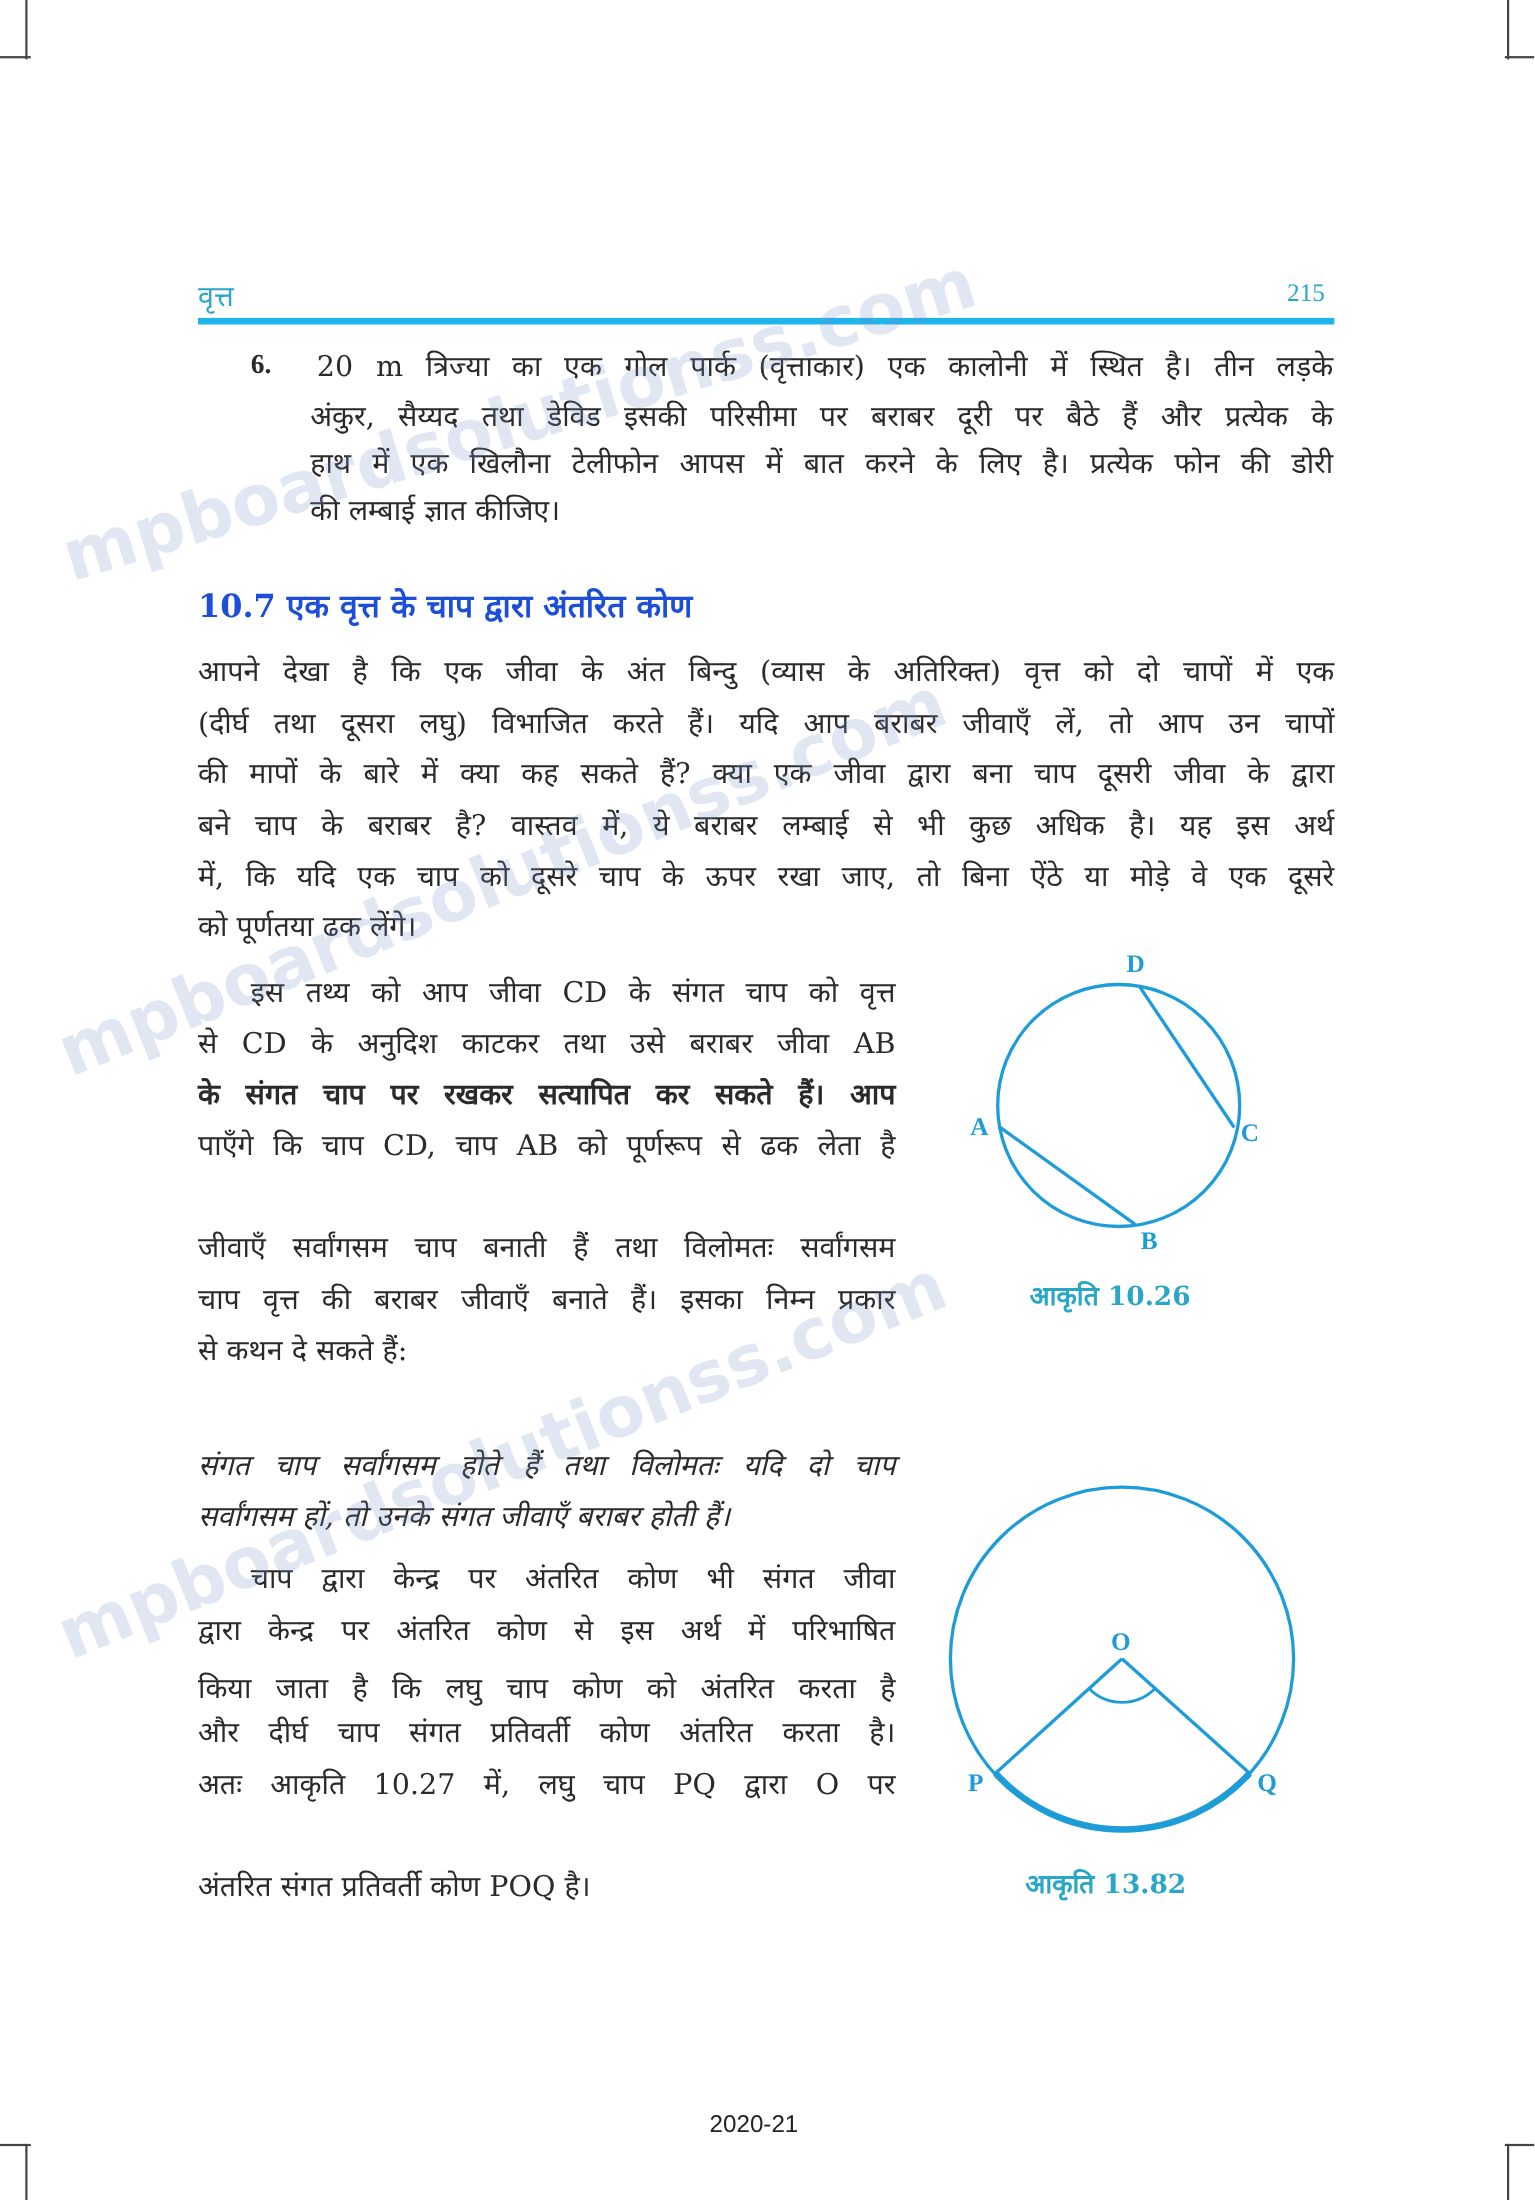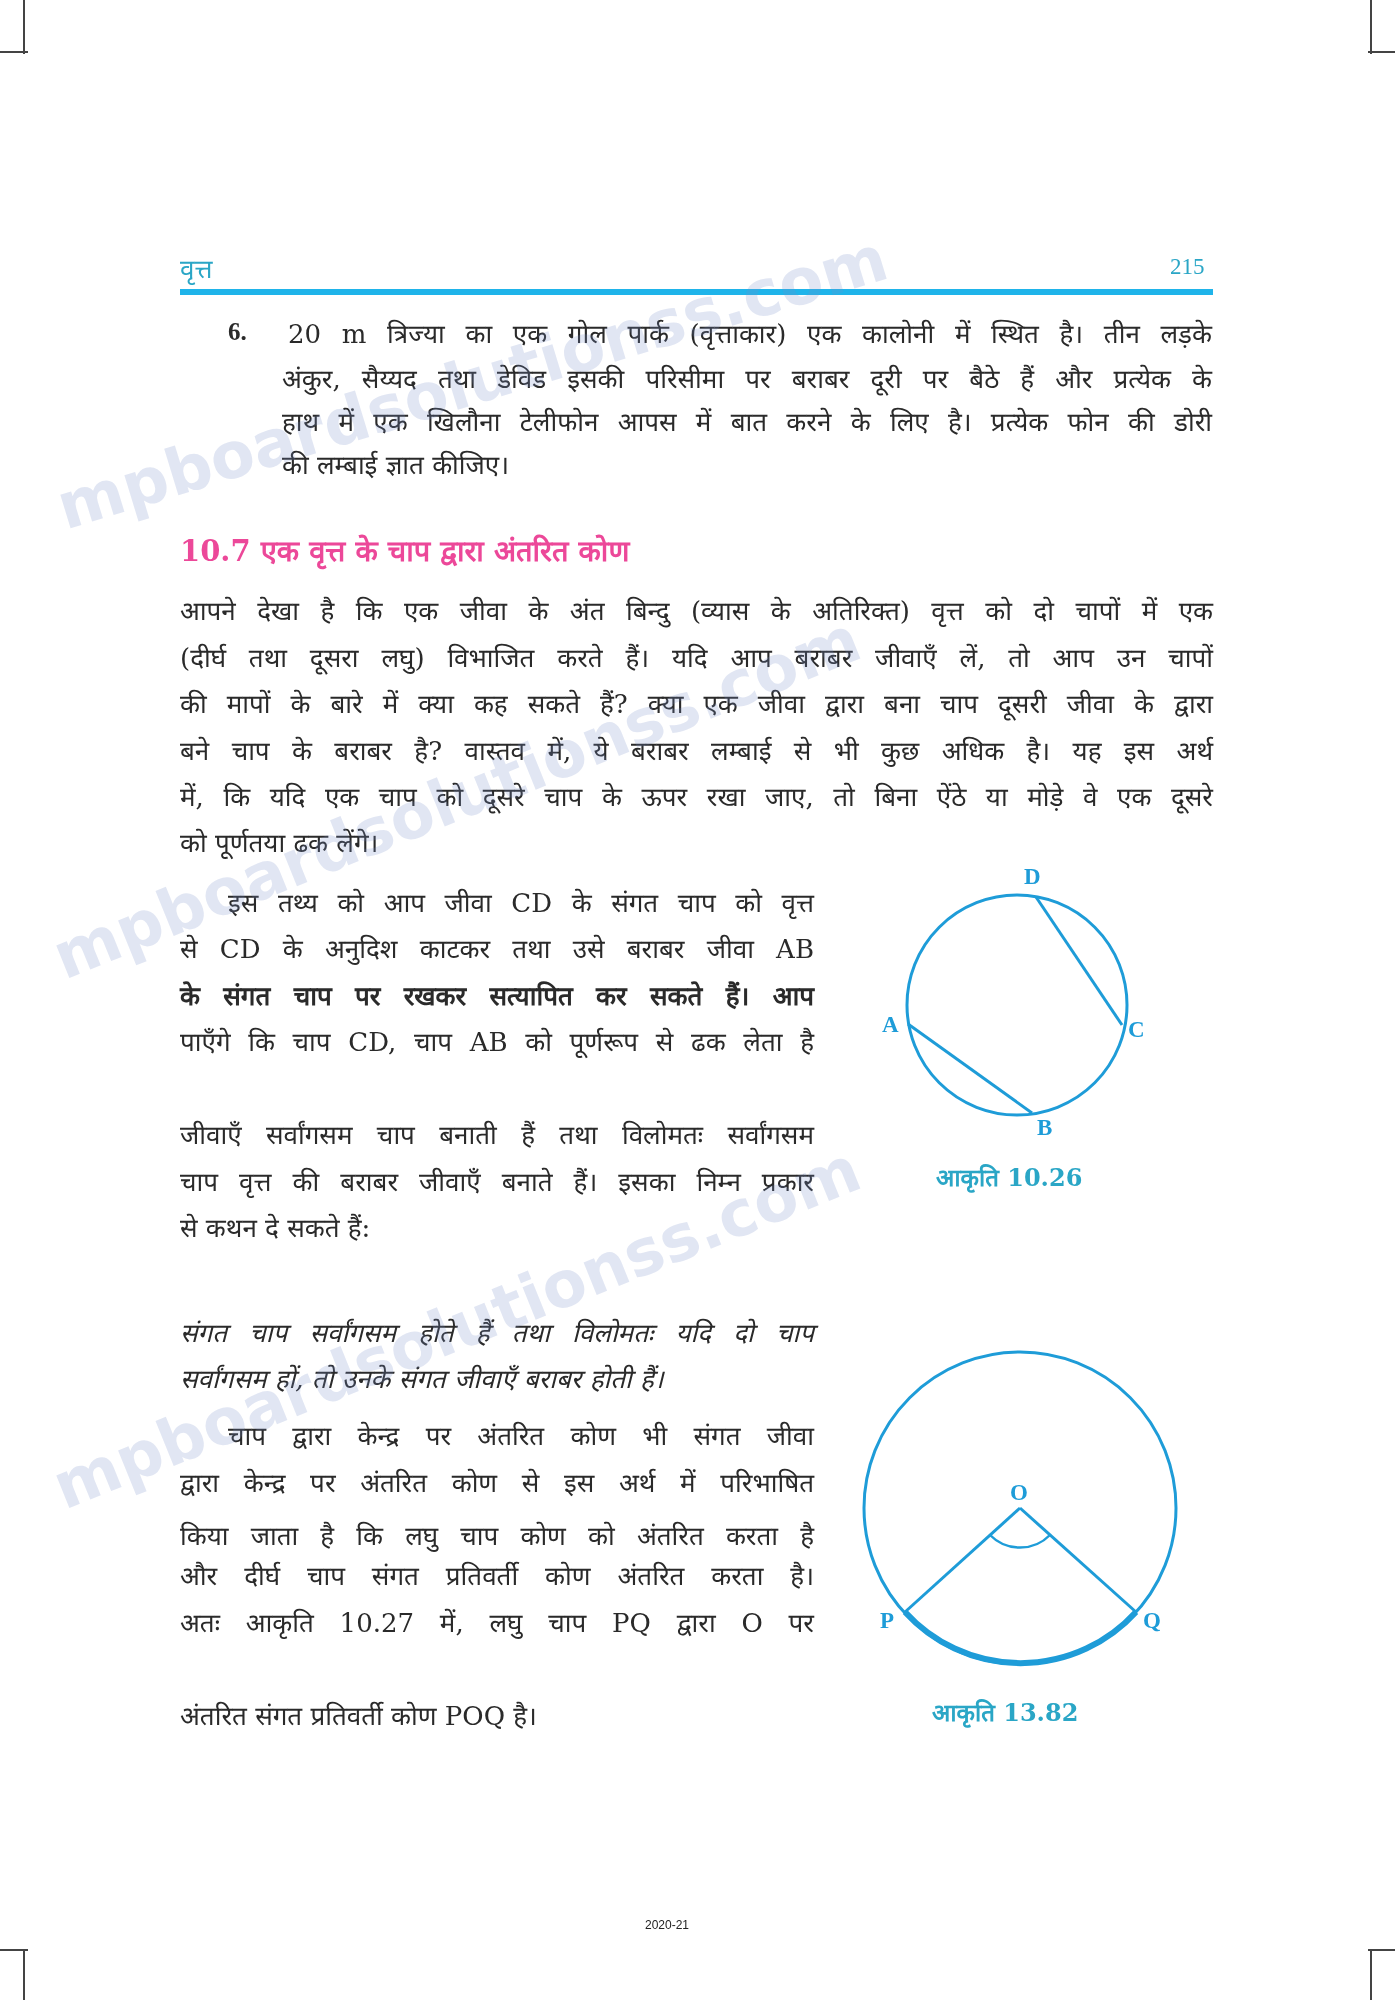--- a/index.html
+++ b/index.html
@@ -9,25 +9,25 @@
   }
   .crop { position:absolute; background:#444; }
   .abs { position:absolute; white-space:nowrap; }
   .line { position:absolute; left:0; right:0; font-size:26px; line-height:34px; text-align:justify; text-align-last:justify; white-space:nowrap; }
   .line.last { text-align-last:left; }
   .header-title { left:180px; top:250px; font-size:26px; color:#2aa6c6; }
   .page-num { left:1170px; top:254px; font-size:23px; color:#2aa6c6; font-family:"Liberation Serif", serif; }
   .rule { position:absolute; left:180px; top:289px; width:1033px; height:6px; background:#1fb4ea; }
   .block { position:absolute; }
   .problem-num { position:absolute; left:228px; top:318px; font-size:25px; font-weight:bold; font-family:"Liberation Serif", serif; }
-  .heading { position:absolute; left:180px; top:530px; font-size:29px; font-weight:bold; color:#ec4899; }
+  .heading { position:absolute; left:180px; top:530px; font-size:29px; font-weight:bold; color:#1d4ed8; }
   .italic .line { font-style:italic; }
   .figlabel { position:absolute; font-family:"Liberation Serif", serif; font-weight:bold; color:#1e9cd8; font-size:23px; }
   .caption { position:absolute; font-size:24px; font-weight:bold; color:#2aa6c6; }
-  .year { left:645px; top:1918px; font-family:"Liberation Sans", sans-serif; font-size:12px; color:#222; }
+  .year { left:645px; top:1918px; font-family:"Liberation Sans", sans-serif; font-size:22px; color:#222; }
   .wm { position:absolute; font-family:"DejaVu Sans", sans-serif; font-weight:bold; color:rgba(120,140,200,0.22); white-space:nowrap; transform-origin:left bottom; pointer-events:none; }
 </style>
 </head>
 <body>
 
 <div class="crop" style="left:23px;top:0;width:2px;height:54px;"></div>
 <div class="crop" style="left:0;top:51px;width:28px;height:2px;"></div>
 <div class="crop" style="left:1370px;top:0;width:2px;height:54px;"></div>
 <div class="crop" style="left:1368px;top:51px;width:27px;height:2px;"></div>
 <div class="crop" style="left:0;top:1949px;width:28px;height:2px;"></div>

